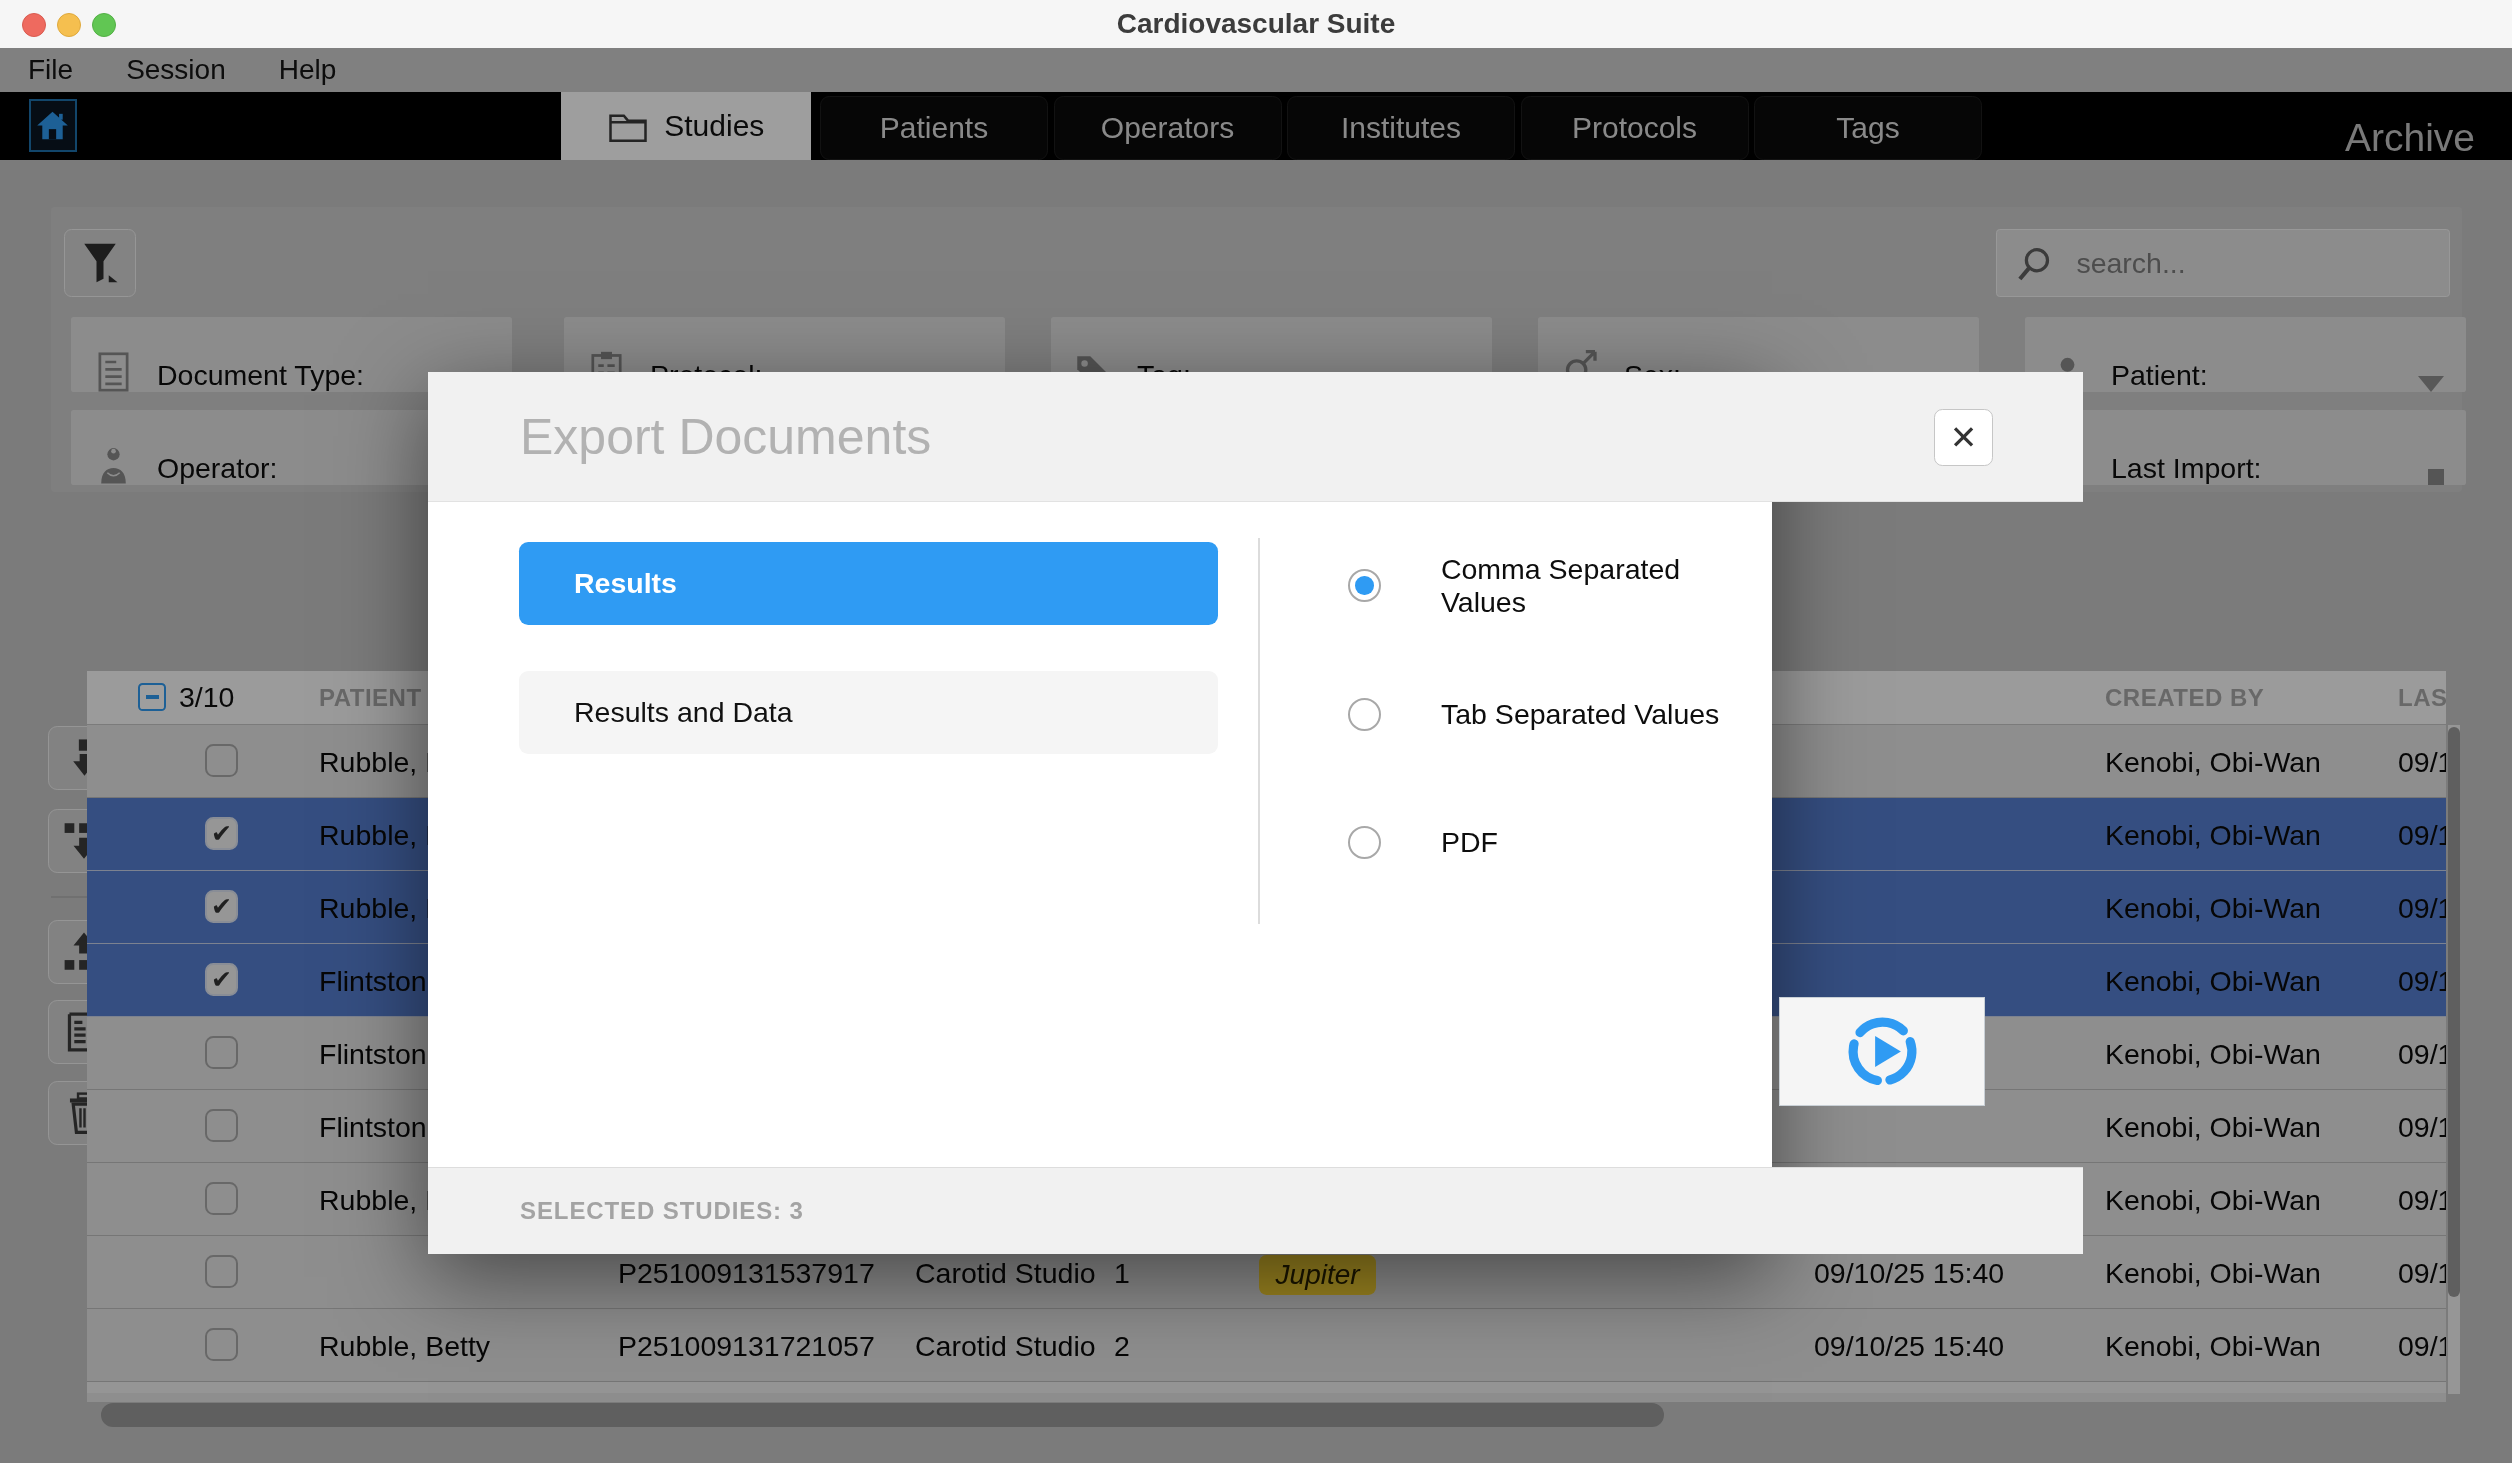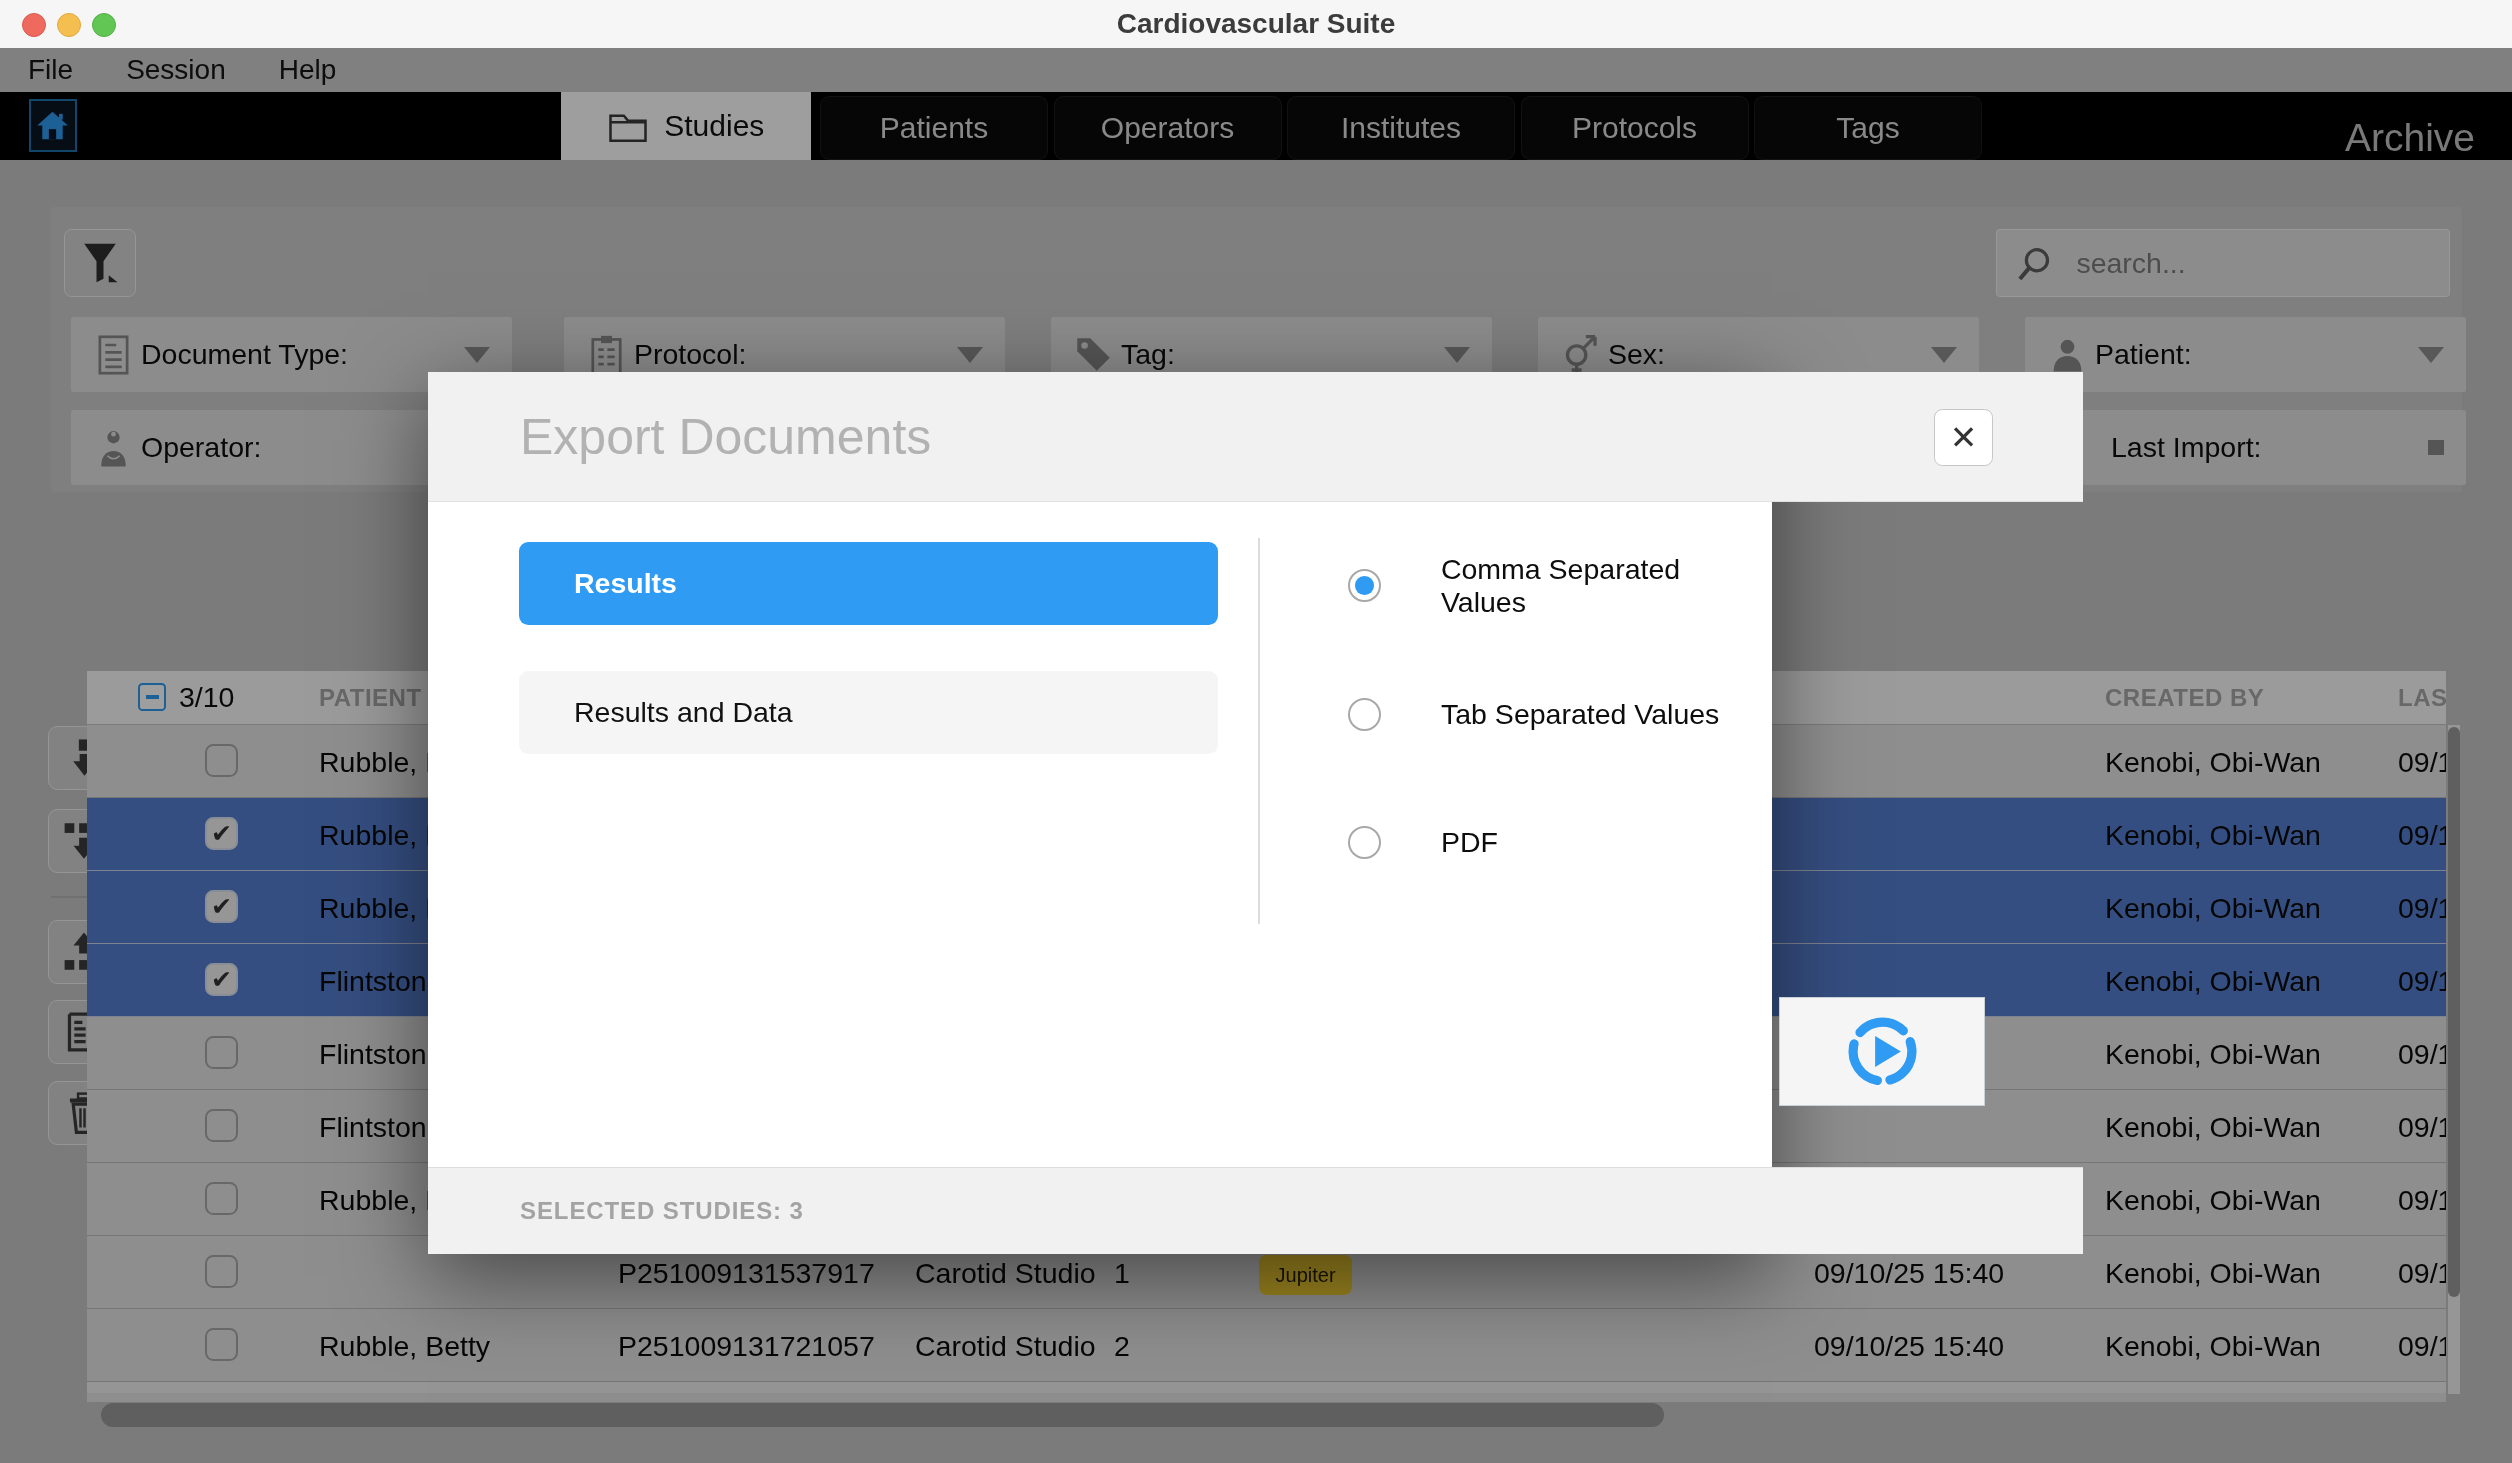--- a/index.html
+++ b/index.html
@@ -32,22 +32,22 @@
        display:flex;align-items:center;justify-content:center;border:0.9px solid #1d1d1d;box-sizing:border-box;}
   .archive{right:37px;top:104px;height:68px;line-height:68px;font-size:39px;color:#c4c4c4;}
 
   
   .filterpanel{left:51px;top:207px;width:2411px;height:285px;background:#cdcdcd;border-radius:3.7px;}
   .funnel-btn{left:64px;top:229px;width:72px;height:68px;background:#d4d4d4;border:1.8px solid #f2f2f2;
               border-radius:7.4px;box-sizing:border-box;display:flex;align-items:center;justify-content:center;}
   .searchbox{left:1996px;top:229px;width:454px;height:68px;background:#e3e3e3;border:1.8px solid #f5f5f5;
              border-radius:3.7px;box-sizing:border-box;display:flex;align-items:center;gap:22px;padding-left:18.4px;}
   .search-ph{font-size:28.5px;color:#7c7c7c;}
-  .ffield{width:441px;height:75px;background:#e3e3e3;border-radius:2.8px;display:flex;align-items:center;
-          box-sizing:border-box;padding:0 22px;gap:8px;}
+  .ffield{width:441px;height:75px;background:#e3e3e3;border-radius:2.8px;display:flex;align-items:flex-end;
+          box-sizing:border-box;padding:0 22px;gap:24px;}
   .ffield .flabel{font-size:28.5px;color:#0d0d0d;flex:1;}
   .tri-down{width:0;height:0;border-left:13px solid transparent;border-right:13px solid transparent;
             border-top:16.6px solid #8e8e8e;}
   .sq-icon{width:15.6px;height:15.6px;background:#8a8a8a;}
   .ficon{width:40px;display:flex;justify-content:center;color:#8a8a8a;font-size:33px;}
 
   
   .tool-btn{left:48px;width:72px;height:64px;background:#d2d2d2;border:1.8px solid #f0f0f0;border-radius:9.2px;
             box-sizing:border-box;display:flex;align-items:center;justify-content:center;}
   .tool-divider{left:51px;top:896px;width:64px;height:1.8px;background:#b5b5b5;}
@@ -62,22 +62,22 @@
   .tbody{left:87px;top:725px;width:2359px;height:677px;overflow:hidden;background:#e6e6e6;}
   .trow{position:relative;width:2359px;height:72px;background:#e6e6e6;border-bottom:1.8px solid #bfbfbf;box-sizing:content-box;}
   .trow.sel{background:#567fd0;border-bottom-color:#c8d2e8;}
   .cell{position:absolute;top:0;height:74px;line-height:74px;font-size:28.5px;color:#0b0b0b;white-space:nowrap;}
   .cb{position:absolute;left:118px;top:19.3px;width:33px;height:33px;border:2.8px solid #a8a8a8;border-radius:8.3px;
       box-sizing:border-box;background:transparent;display:flex;align-items:center;justify-content:center;
       font-size:25px;color:#353535;font-weight:bold;}
   .trow.sel .cb{background:#f2f2f2;border-color:#dde4f2;}
   .c-name{left:232px;} .c-id{left:531px;} .c-proto{left:828px;} .c-count{left:1027px;}
   .c-tag{left:1172px;} .c-date{left:1727px;} .c-created{left:2018px;} .c-last{left:2311px;}
-  .badge{display:inline-block;background:#fdd835;color:#2c2400;font-size:20px;line-height:40px;height:40px;
-         padding:0 16.6px;border-radius:7.4px;vertical-align:middle;}
+  .badge{display:inline-block;background:#fdd835;color:#2c2400;font-size:28px;line-height:40px;height:40px;
+         padding:0 16.6px;border-radius:7.4px;vertical-align:middle;font-style:italic;}
   .partial-row{width:2359px;height:11px;background:#f0f0f0;}
   .vscroll{left:2448px;top:725px;width:12px;height:669px;background:#f2f2f2;}
   .vthumb{left:0;top:1.8px;width:12px;height:570px;background:#9a9a9a;border-radius:6.4px;}
   .hthumb{left:101px;top:1403px;width:1563px;height:24px;border-radius:12px;background:#999999;}
 
   
   .overlay{left:0;top:48px;width:2512px;height:1416px;background:rgba(0,0,0,0.38);z-index:50;}
 
   
   .modal{left:428px;top:372px;width:1344px;height:882px;background:#ffffff;z-index:100;

